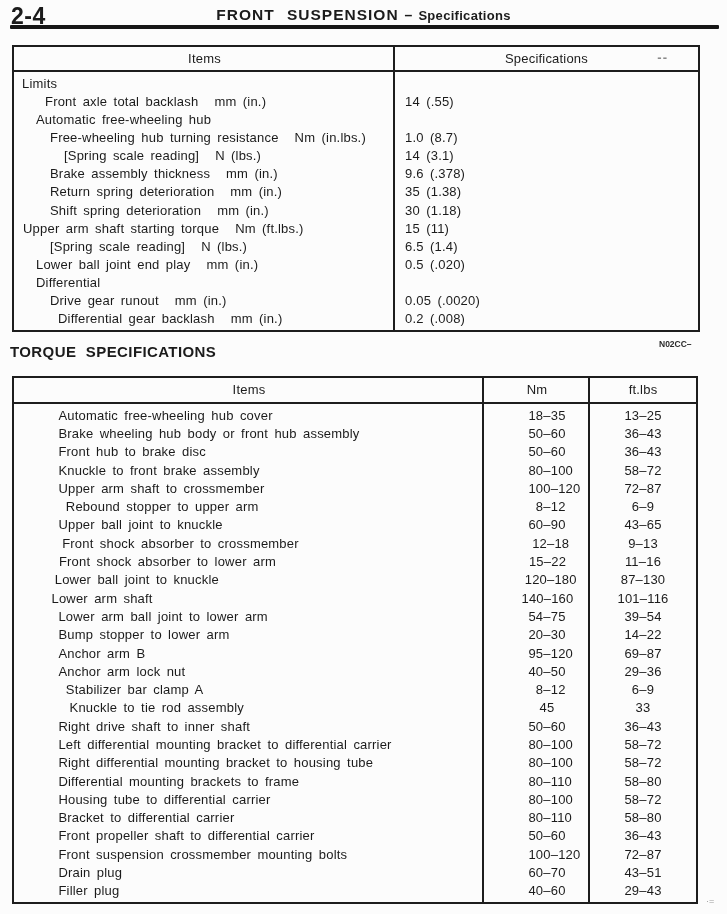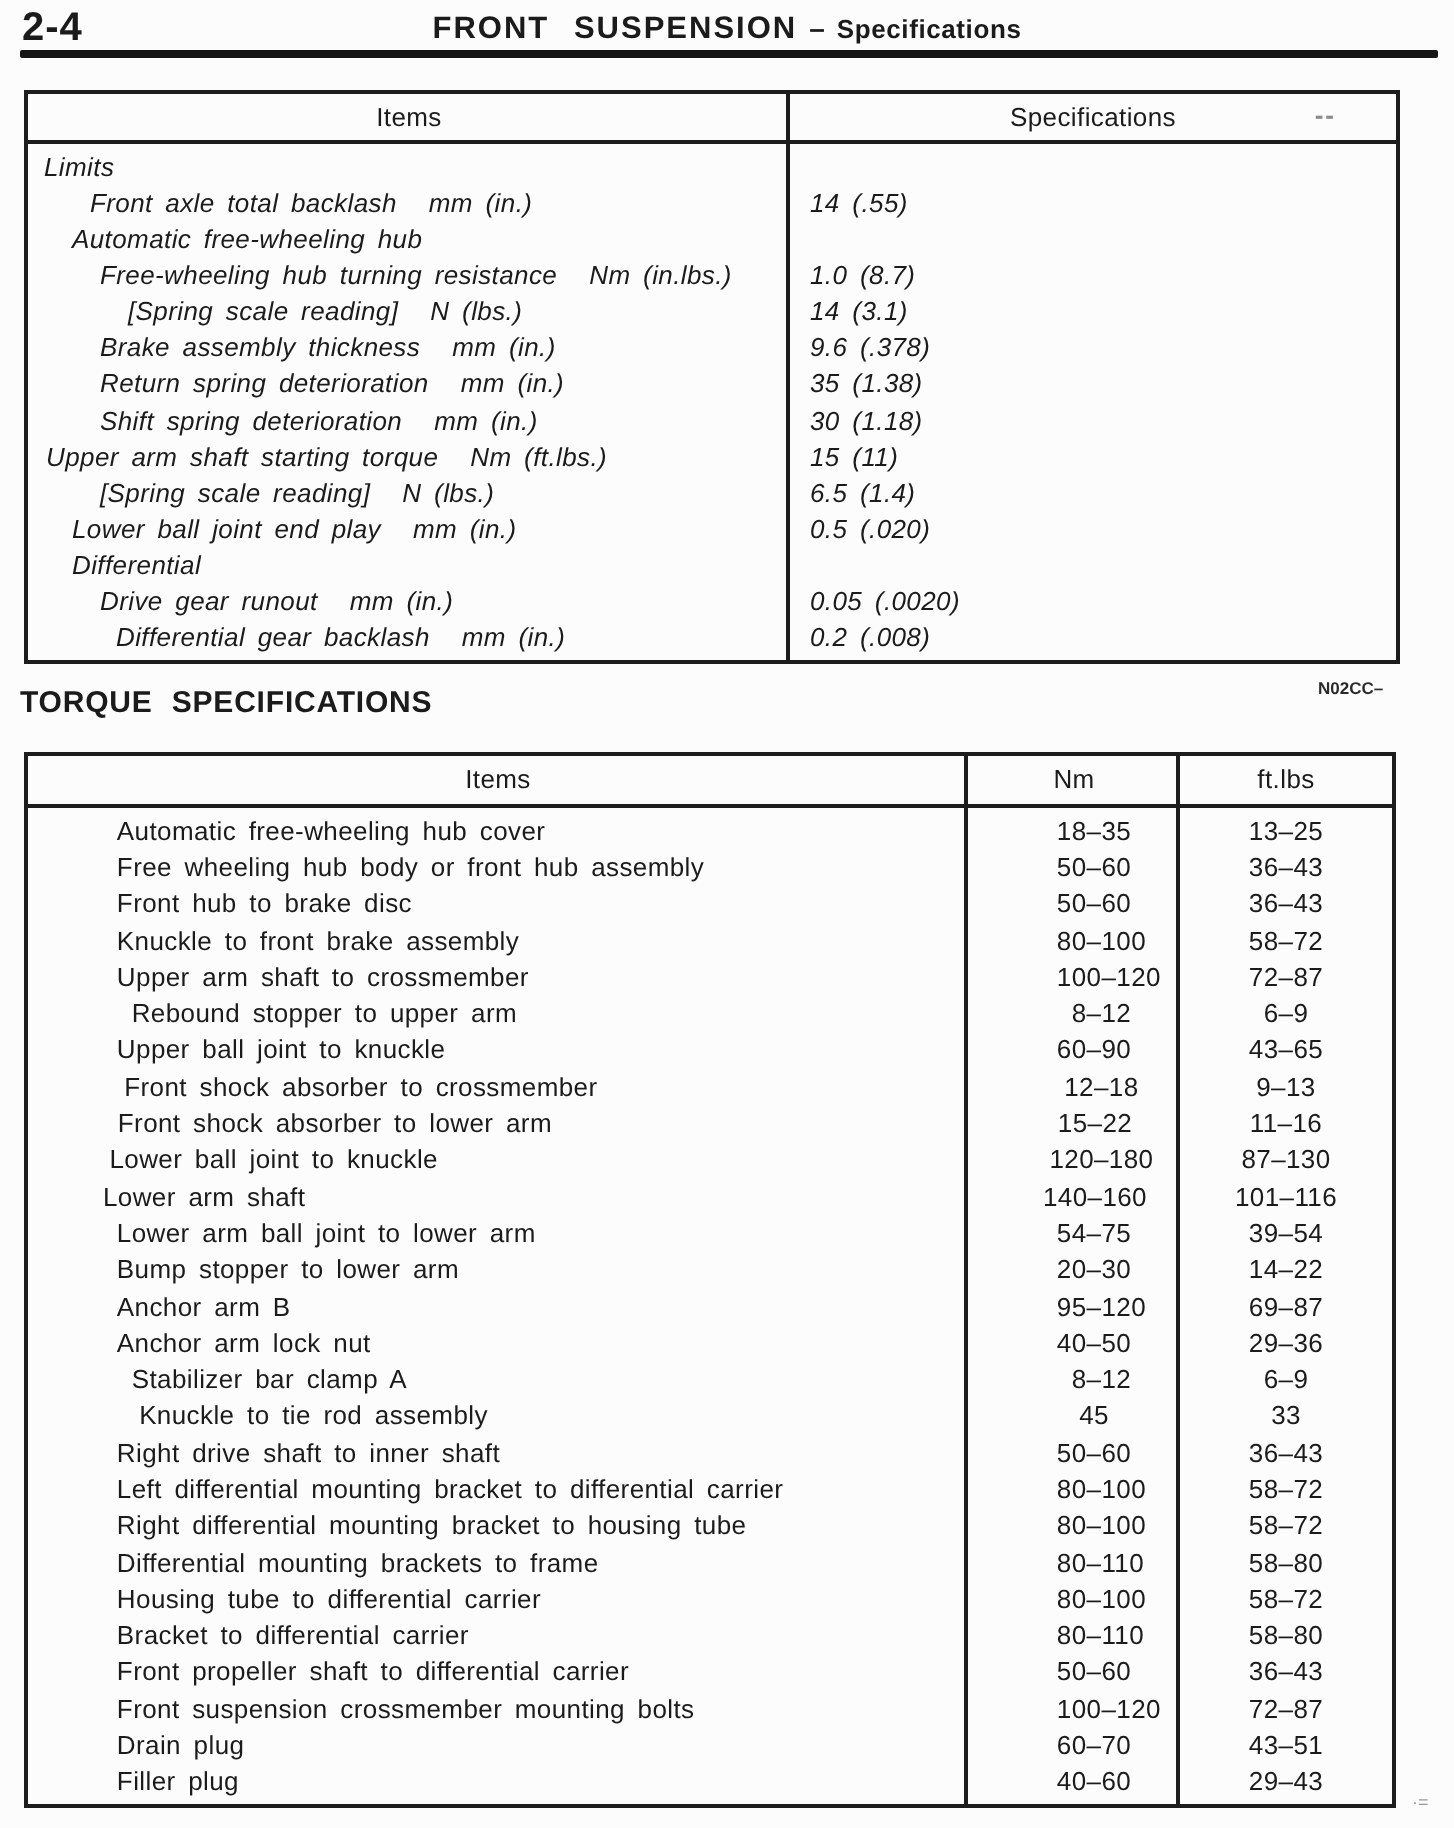--- a/index.html
+++ b/index.html
@@ -7,21 +7,21 @@
     position:relative; width:727px; height:914px; margin:0 auto;
     background:#fcfcfc; color:#1b1b1b;
     font-family:"Liberation Sans", sans-serif; font-size:13px;
     overflow:hidden;
   }
   .page * { box-sizing:border-box; }
 
   
   .pageno {
     position:absolute; left:11px; top:3px;
-    font-size:20px; font-weight:bold; letter-spacing:.5px;
+    font-size:23px; font-weight:bold; letter-spacing:.5px;
   }
   .title {
     position:absolute; left:0; right:0; top:6px; text-align:center;
     white-space:nowrap;
   }
   .title .t1 { font-size:15.5px; font-weight:bold; letter-spacing:1px; word-spacing:7px; }
   .title .dash { font-size:14px; font-weight:bold; padding:0 6px; }
   .title .t2 { font-size:13px; font-weight:bold; letter-spacing:.3px; }
   .header-rule {
     position:absolute; left:10px; right:8px; top:25px; height:4px;
@@ -37,21 +37,21 @@
     border:2px solid #1d1d1d; background:#fcfcfc;
   }
   .spec-table .st-divider {
     position:absolute; top:0; bottom:0; left:379px; width:2px; background:#1d1d1d;
   }
   .st-header { display:flex; height:25px; line-height:23px; border-bottom:2px solid #1d1d1d; }
   .st-h-items { width:381px; text-align:center; }
   .st-h-specs { flex:1; text-align:center; position:relative; }
   .st-artifact { position:absolute; right:30px; top:-1px; color:#8a8a8a; font-weight:bold; letter-spacing:1px; }
   .st-body { display:flex; flex-direction:column; height:256px; padding-top:2px; }
-  .st-row { flex:1; display:flex; align-items:center; white-space:nowrap;font-style:italic; }
+  .st-row { flex:1; display:flex; align-items:center; white-space:nowrap; }
   .st-label-cell { width:381px; }
   .st-unit { margin-left:16px; }
   .st-value-cell { padding-left:10px; }
 
   
   .torque-title {
     position:absolute; left:10px; top:343px; margin:0;
     font-size:15px; font-weight:bold; letter-spacing:.4px; word-spacing:5px;
   }
   .section-code {
@@ -175,21 +175,21 @@
       <div class="tt-h-nm">Nm</div>
       <div class="tt-h-ftlbs">ft.lbs</div>
     </div>
     <div class="tt-body" id="torque-body">
         <div class="tt-row">
           <div class="tt-items">Automatic free-wheeling hub cover</div>
           <div class="tt-nm">18–35</div>
           <div class="tt-ftlbs">13–25</div>
         </div>
         <div class="tt-row">
-          <div class="tt-items">Free wheeling hub body or front hub assembly</div>
+          <div class="tt-items">Brake wheeling hub body or front hub assembly</div>
           <div class="tt-nm">50–60</div>
           <div class="tt-ftlbs">36–43</div>
         </div>
         <div class="tt-row">
           <div class="tt-items">Front hub to brake disc</div>
           <div class="tt-nm">50–60</div>
           <div class="tt-ftlbs">36–43</div>
         </div>
         <div class="tt-row">
           <div class="tt-items">Knuckle to front brake assembly</div>

